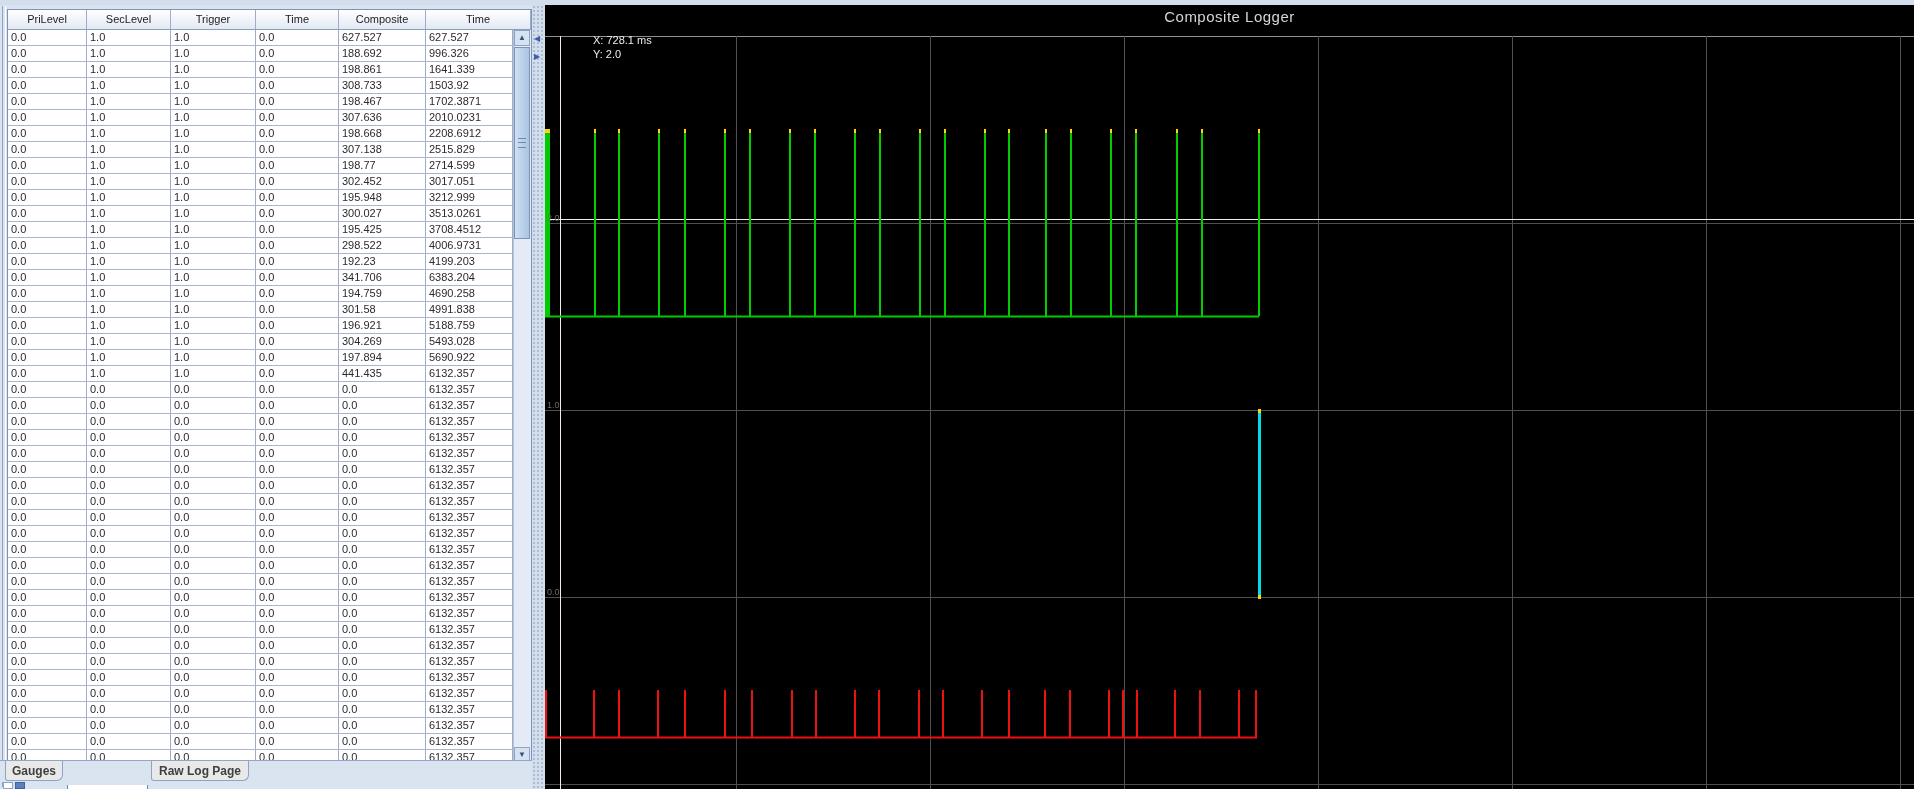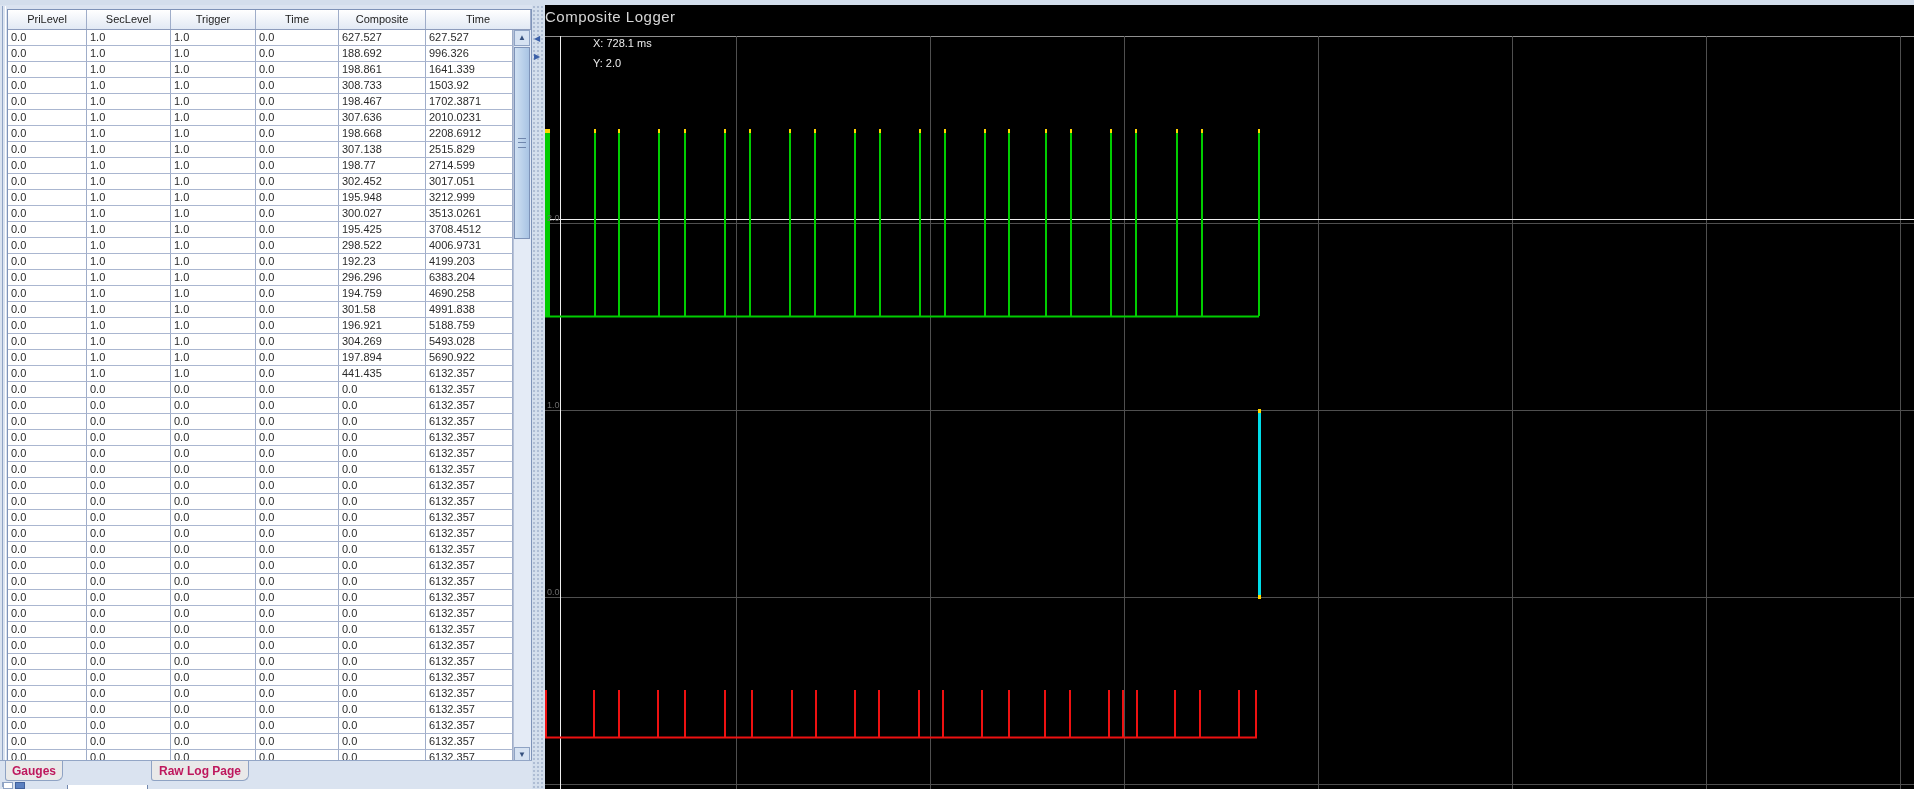--- a/index.html
+++ b/index.html
@@ -37,37 +37,37 @@
             background:linear-gradient(90deg,#cfe0f2,#a9c4e4);
             border:1px solid #7e93b8;box-sizing:border-box;}
   .sb-grip{position:absolute;left:3px;top:90px;width:8px;height:8px;
            border-top:1px solid #6f86ad;border-bottom:1px solid #6f86ad;}
   .sb-grip:before{content:"";position:absolute;left:0;top:3px;width:8px;
            border-top:1px solid #6f86ad;}
   
   .tabbar{position:absolute;left:0;bottom:7px;width:532px;height:21px;
           border-top:1px solid #93a6c6;background:#dae3f0;}
   .tab{position:absolute;top:0;height:20px;font-size:12px;font-weight:bold;
-       color:#be185d;text-align:center;line-height:20px;
+       color:#404040;text-align:center;line-height:20px;
        border:1px solid #8fa3c4;border-top:none;box-sizing:border-box;
        border-radius:0 0 6px 3px;background:#e9e9e9;cursor:default;}
   .tab.sel{background:#ffffff;border-color:#6f86ad;margin-top:24px;}
   .mini-box{position:absolute;bottom:0;height:7px;width:10px;box-sizing:border-box;}
   
   .divider{position:absolute;left:532px;top:5px;width:13px;height:784px;
            background:#d3deec;border-right:1px solid #42494f;
            background-image:radial-gradient(#aebdd4 1px,transparent 1px);
            background-size:4px 4px;}
   .div-arrow{position:absolute;left:2px;font-size:8px;color:#3a5fa8;line-height:8px;}
   
   .plot{position:absolute;left:545px;top:5px;width:1369px;height:784px;background:#000;}
-  .plot-title{position:absolute;left:0;top:3px;width:100%;
+  .plot-title{position:absolute;left:0;top:3px;width:100%;text-align:center;
               font-size:15px;color:#d6d6d6;letter-spacing:0.5px;}
   .readout{position:absolute;left:48px;top:28px;font-size:11px;color:#ececec;
-           line-height:20px;white-space:pre;}
+           line-height:14px;white-space:pre;}
   svg{position:absolute;left:0;top:0;}
 </style>
 </head>
 <body>
 
 <div class="top-strip"></div>
 
 <div class="left-panel">
   <div class="inner-border"></div>
 
@@ -199,21 +199,21 @@
           <div class="td">1.0</div>
           <div class="td">0.0</div>
           <div class="td">192.23</div>
           <div class="td">4199.203</div>
         </div>
         <div class="tr">
           <div class="td">0.0</div>
           <div class="td">1.0</div>
           <div class="td">1.0</div>
           <div class="td">0.0</div>
-          <div class="td">296.296</div>
+          <div class="td">341.706</div>
           <div class="td">6383.204</div>
         </div>
         <div class="tr">
           <div class="td">0.0</div>
           <div class="td">1.0</div>
           <div class="td">1.0</div>
           <div class="td">0.0</div>
           <div class="td">194.759</div>
           <div class="td">4690.258</div>
         </div>

